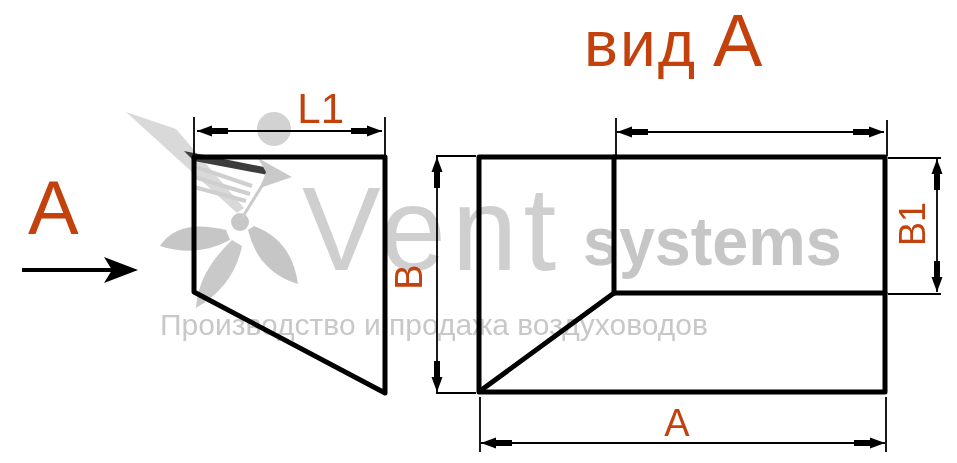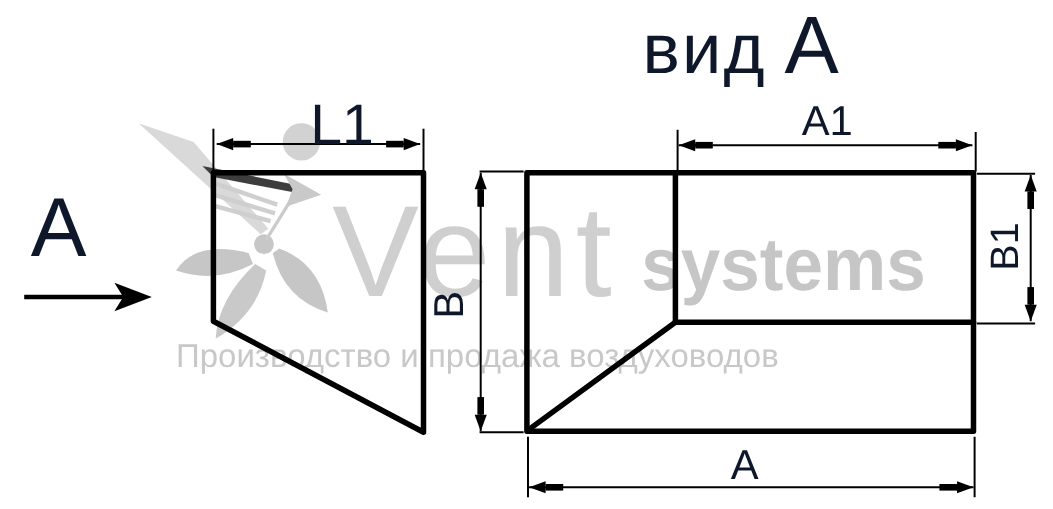--- a/index.html
+++ b/index.html
@@ -17,27 +17,27 @@
   .wm-brand-suffix{
     left:583px;top:207px;font-size:68px;line-height:1;font-weight:bold;
     color:#c6c6c6;transform:scaleX(0.95);transform-origin:left top;white-space:nowrap;
   }
   .wm-tagline{
     left:160px;top:310px;font-size:30px;line-height:1;color:#c8c8c8;white-space:nowrap;
   }
   
   #linework{z-index:2;left:0;top:0;}
   
-  .lbl{z-index:3;color:#0f172a;line-height:1;white-space:nowrap;}
+  .lbl{z-index:3;color:#c2410c;line-height:1;white-space:nowrap;}
   #title{left:584px;top:4px;display:flex;align-items:baseline;gap:16px;letter-spacing:2px;}
   #title .t-prefix{font-size:64px;}
   #title .t-letter{font-size:74px;}
   #view-a-label{left:28px;top:170px;font-size:76px;}
   .dim{font-size:38px;text-align:center;}
-  #dim-l1{left:264px;top:88px;width:94px;font-size:52px;}
+  #dim-l1{left:250px;top:88px;width:94px;font-size:42px;text-align:right;}
   #dim-a1{left:705px;top:92px;width:94px;}
   #dim-a{left:630px;top:404px;width:94px;}
   .dim-rot{display:flex;align-items:center;justify-content:center;}
   #dim-b{left:384px;top:252px;width:50px;height:50px;transform:rotate(-90deg);}
   #dim-b1{left:883px;top:194px;width:60px;height:60px;font-size:36px;transform:rotate(-90deg);}
 </style>
 </head>
 <body>
 
 <div id="stage">
@@ -131,21 +131,20 @@
 
   <div id="title" class="abs lbl">
     <span class="t-prefix">вид</span>
     <span class="t-letter">А</span>
   </div>
 
   <div id="view-a-label" class="abs lbl">А</div>
 
   <div id="dim-l1" class="abs lbl dim">L1</div>
 
-  <div id="dim-a1" class="abs lbl dim">A1</div>
 
   <div id="dim-b" class="abs lbl dim dim-rot">В</div>
 
   <div id="dim-b1" class="abs lbl dim dim-rot">B1</div>
 
   <div id="dim-a" class="abs lbl dim">А</div>
 
 </div>
 
 </body></html>

